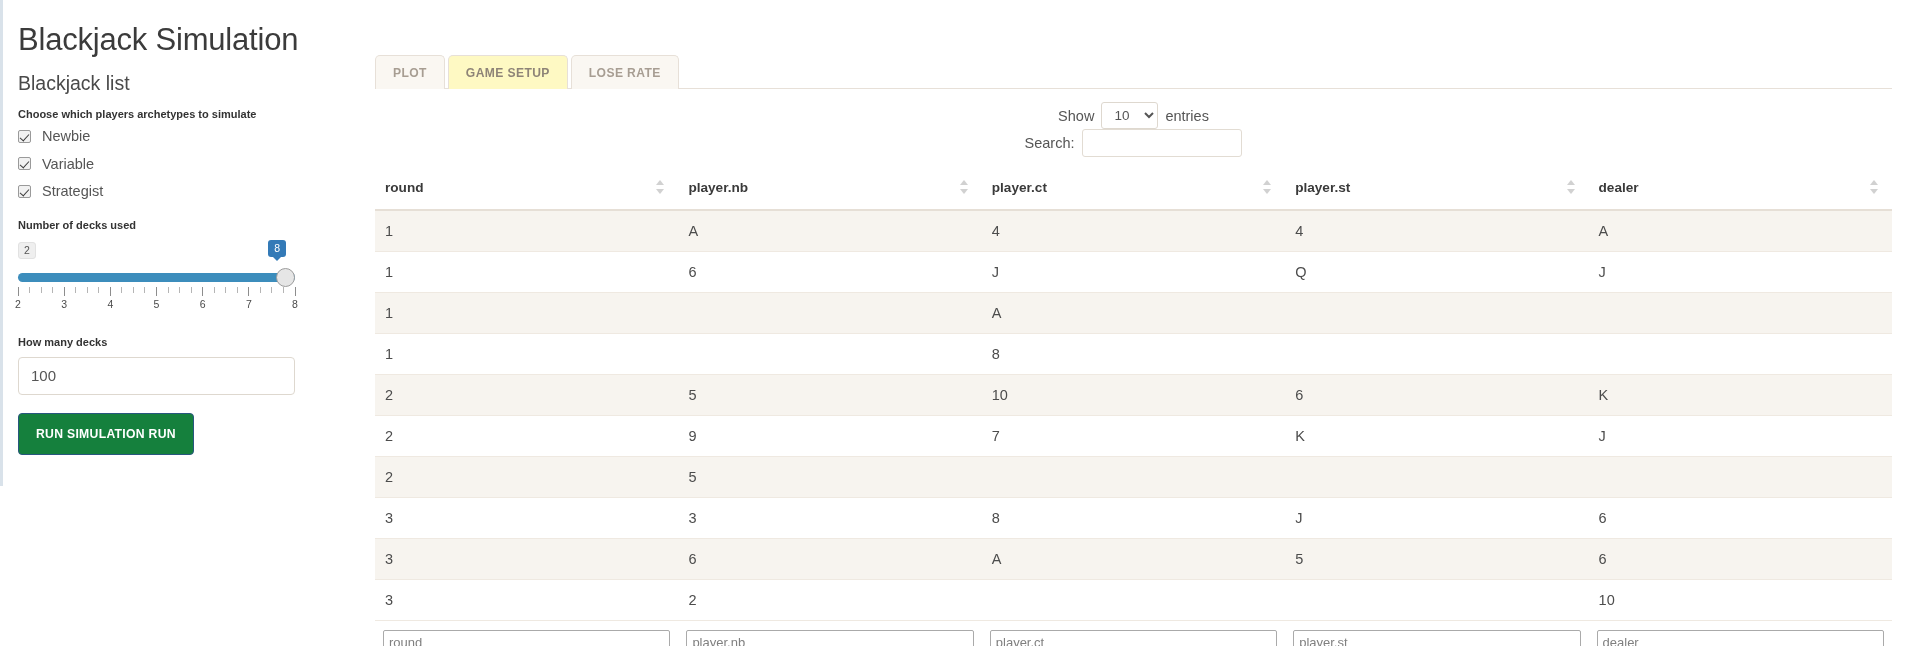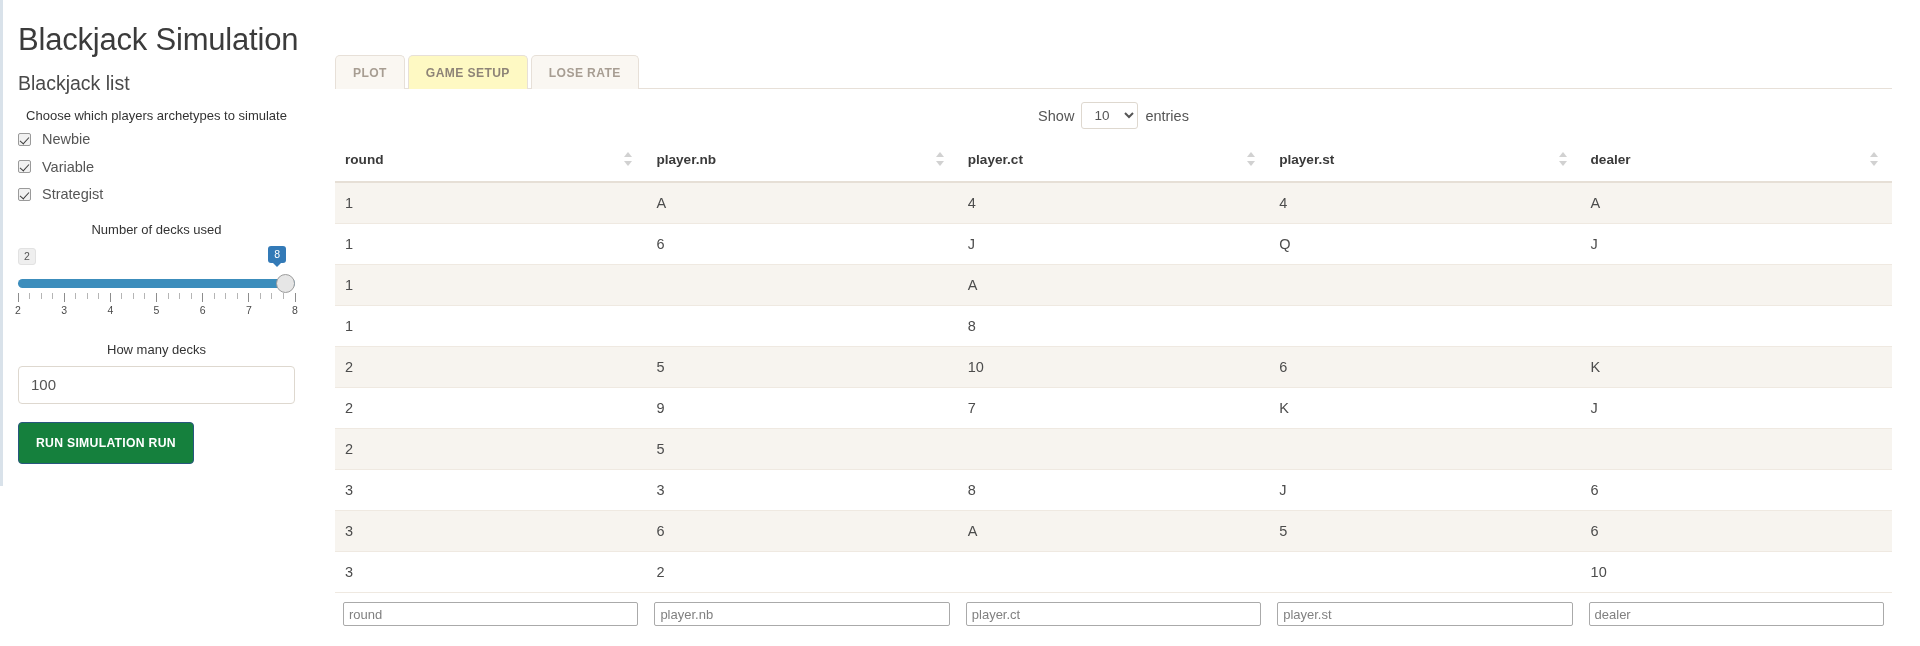--- a/index.html
+++ b/index.html
@@ -4,21 +4,21 @@
 <style>
   * { box-sizing: border-box; }
   html, body {
     margin: 0; padding: 0;
     width: 1920px; height: 646px;
     background: #ffffff;
     font-family: "Liberation Sans", sans-serif;
     color: #333333;
     overflow: hidden;
   }
-  #app { position: relative; width: 1920px; height: 486px; display: flex; }
+  #app { position: relative; width: 1920px; height: 486px; display: flex; gap: 40px; }
 
   
   #sidebar {
     width: 320px;
     flex: 0 0 320px;
     padding: 10px 25px 0 15px;
     border-left: 3px solid #d9e2ea;
     background: #ffffff;
   }
   #app-title {
@@ -29,25 +29,24 @@
     letter-spacing: -0.2px;
     white-space: nowrap;
   }
   #variable-list-title {
     font-size: 19.5px;
     font-weight: 400;
     color: #4a4a4a;
     margin: 0 0 13px 0;
   }
   .bold-label {
-    font-size: 13px;
-    font-weight: normal;
+    font-size: 11px;
+    font-weight: bold;
     color: #333;
     margin: 0 0 9px 0;
-    text-align: center;
   }
   .check-row {
     display: flex;
     align-items: center;
     margin: 0 0 13px 0;
     font-size: 14.5px;
     color: #555;
   }
   .cb {
     width: 13px; height: 13px;
@@ -379,20 +378,24 @@
         <div class="tab active">GAME SETUP</div>
         <div class="tab">LOSE RATE</div>
       </div>
 
     <div id="table-controls">
       <div id="length-control">
         <span>Show</span>
         <select id="entries-select"><option>10</option><option>25</option><option>50</option><option>100</option></select>
         <span>entries</span>
       </div>
+      <div id="search-control">
+        <span>Search:</span>
+        <input id="search-input" type="text" placeholder="" style="">
+      </div>
     </div>
 
     <table id="data-table">
       <thead>
           <tr id="head-row">
             <th><span>round</span><span class="sort-ico">
                 <i class="up"></i>
                 <i class="dn"></i>
               </span></th>
             <th><span>player.nb</span><span class="sort-ico">

